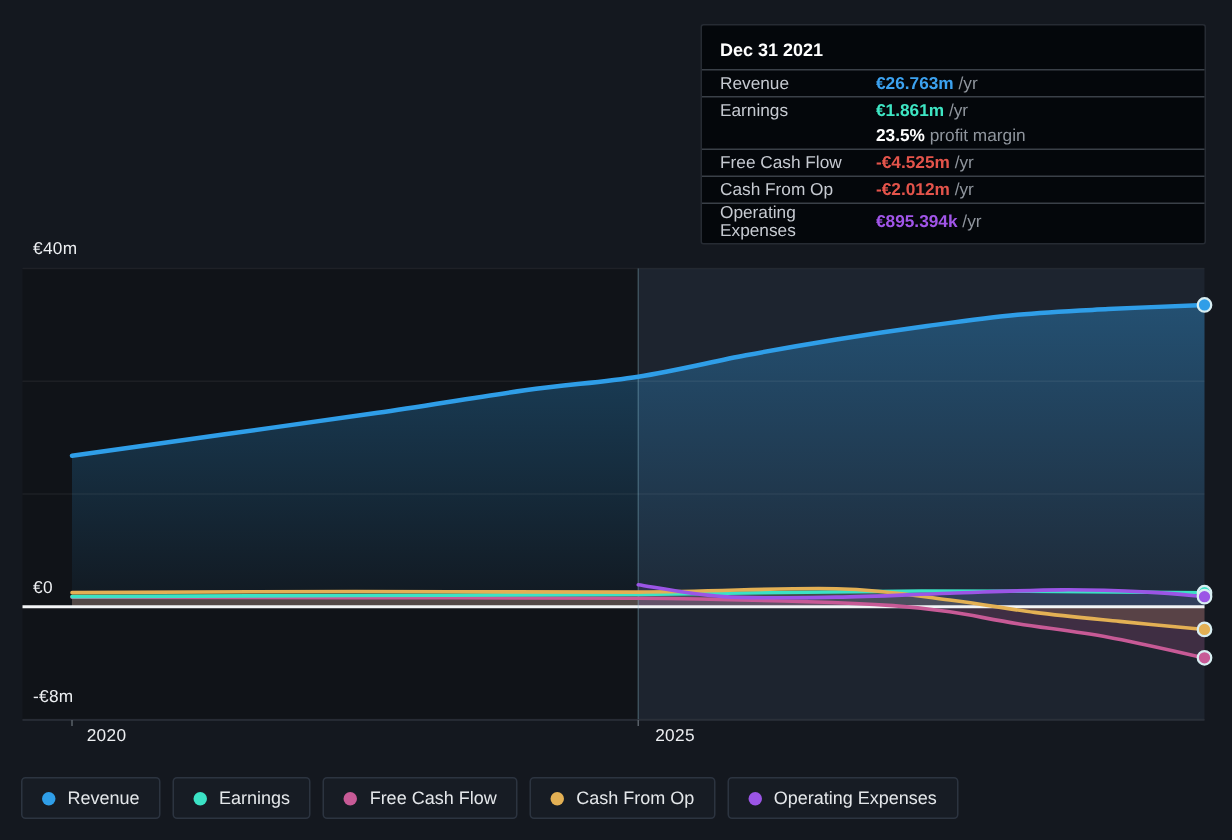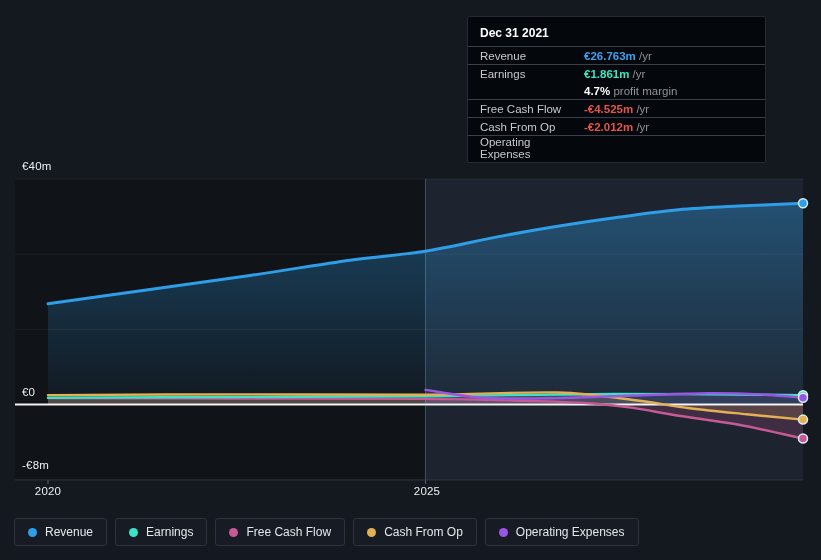--- a/index.html
+++ b/index.html
@@ -7,24 +7,24 @@
     width:821px;height:560px;position:relative;overflow:hidden;
     background:#14181f;
     font-family:"Liberation Sans", sans-serif;
     -webkit-font-smoothing:antialiased;
   }
   #chart-svg{position:absolute;left:0;top:0;}
   .axis-label{
     position:absolute;color:#edeff2;font-size:11.5px;line-height:13px;
     letter-spacing:.2px;
   }
-  .x-label{transform:translateX(-50%);}
+  .x-label{transform:translateX(-50%);margin-left:23px;}
   
   .tooltip{
-    position:absolute;left:467px;top:16px;width:299px;
+    position:absolute;left:467px;top:16px;width:337px;
     background:#04070b;border:1px solid #262b33;border-radius:2px;
     padding:5px 0 2px 0;box-sizing:border-box;color:#cfd3d9;
   }
   .tooltip .t-title{
     font-size:12px;font-weight:700;color:#ffffff;
     padding:4px 12px 6px 12px;border-bottom:1px solid #3a4048;
   }
   .trow{
     display:grid;grid-template-columns:104px 1fr;align-items:center;
     min-height:17px;padding:0 12px;font-size:11.5px;
@@ -97,35 +97,36 @@
     <span><span class="t-value" style="color: rgb(60, 162, 240); margin-top: 22px;">€26.763m</span><span class="t-suffix"> /yr</span></span>
   </div>
 
   <div class="trow divided">
     <span class="t-label">Earnings</span>
     <span><span class="t-value" style="color: rgb(62, 230, 196);">€1.861m</span><span class="t-suffix"> /yr</span></span>
   </div>
 
   <div class="trow">
     <span class="t-label"></span>
-    <span><span class="t-value t-bold" style="color: rgb(255, 255, 255);">4.7%</span><span class="t-suffix"> profit margin</span></span>
+    <span><span class="t-value t-bold" style="color: rgb(255, 255, 255);">23.5%</span><span class="t-suffix"> profit margin</span></span>
   </div>
 
   <div class="trow divided">
     <span class="t-label">Free Cash Flow</span>
     <span><span class="t-value" style="color: rgb(228, 84, 75);">-€4.525m</span><span class="t-suffix"> /yr</span></span>
   </div>
 
   <div class="trow divided">
     <span class="t-label">Cash From Op</span>
     <span><span class="t-value" style="color: rgb(228, 84, 75); text-align: center;">-€2.012m</span><span class="t-suffix"> /yr</span></span>
   </div>
 
   <div class="trow divided">
     <span class="t-label">Operating Expenses</span>
+    <span><span class="t-value" style="color: rgb(161, 85, 232);">€895.394k</span><span class="t-suffix"> /yr</span></span>
   </div>
 </div>
 
 <div class="legend">
   <div class="legend-item">
     <span class="legend-dot" style="background: rgb(47, 158, 232);"></span>
     <span class="legend-label">Revenue</span>
   </div>
   <div class="legend-item">
     <span class="legend-dot" style="background: rgb(59, 226, 197);"></span>

